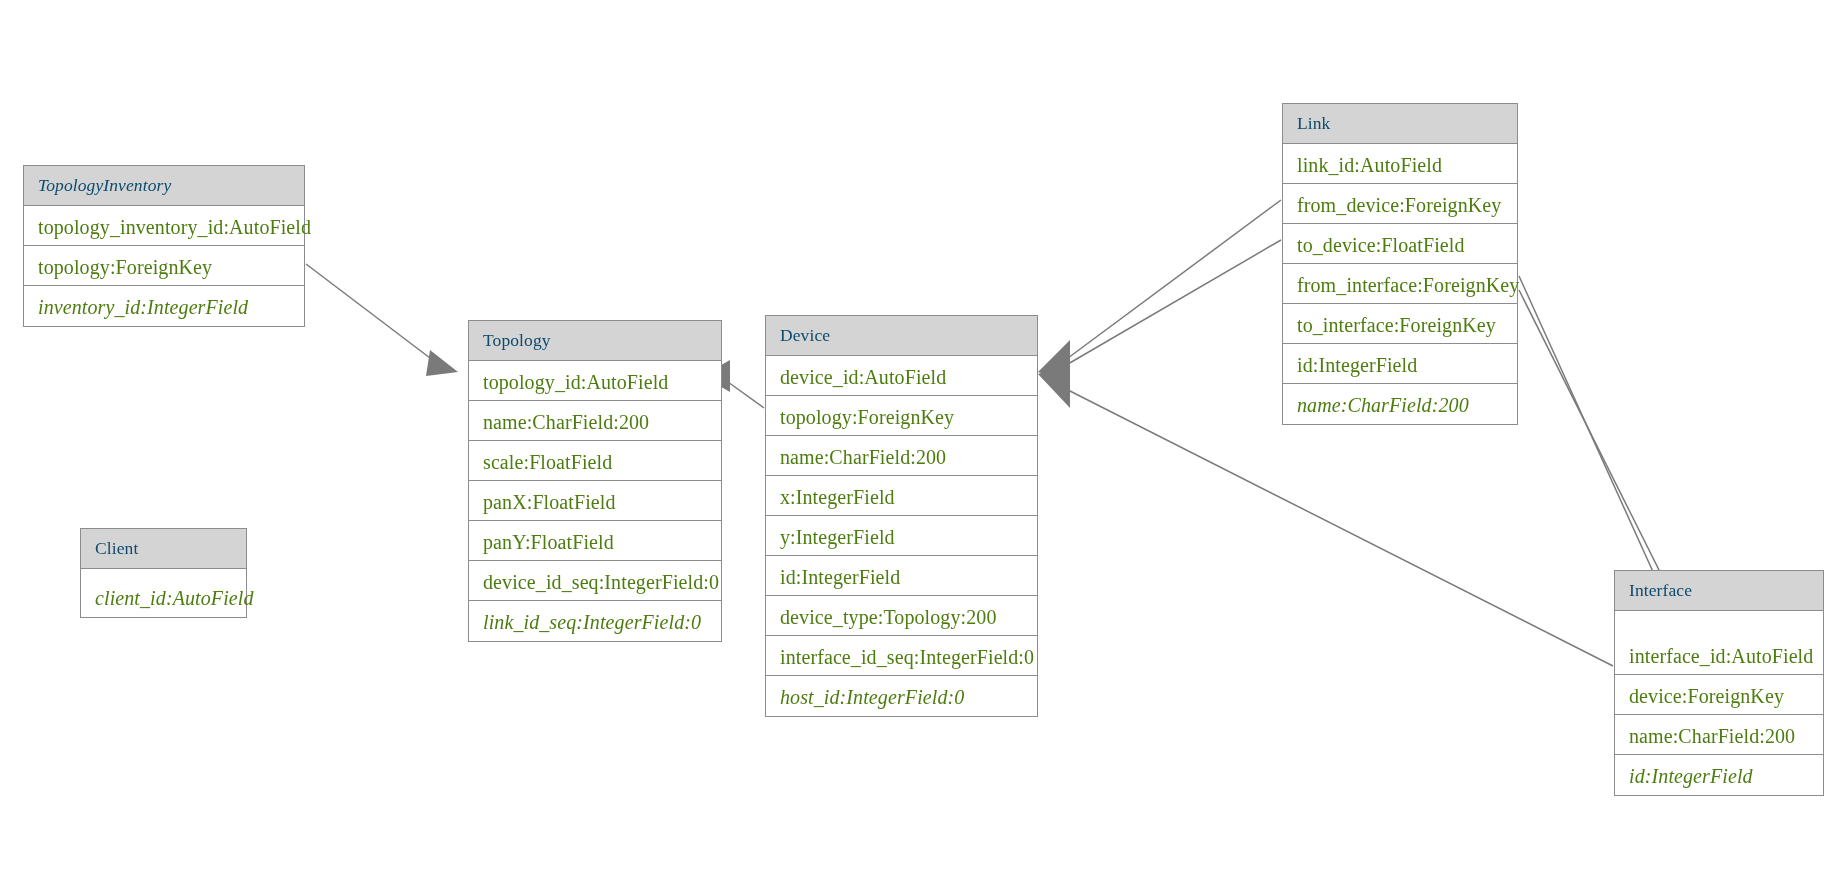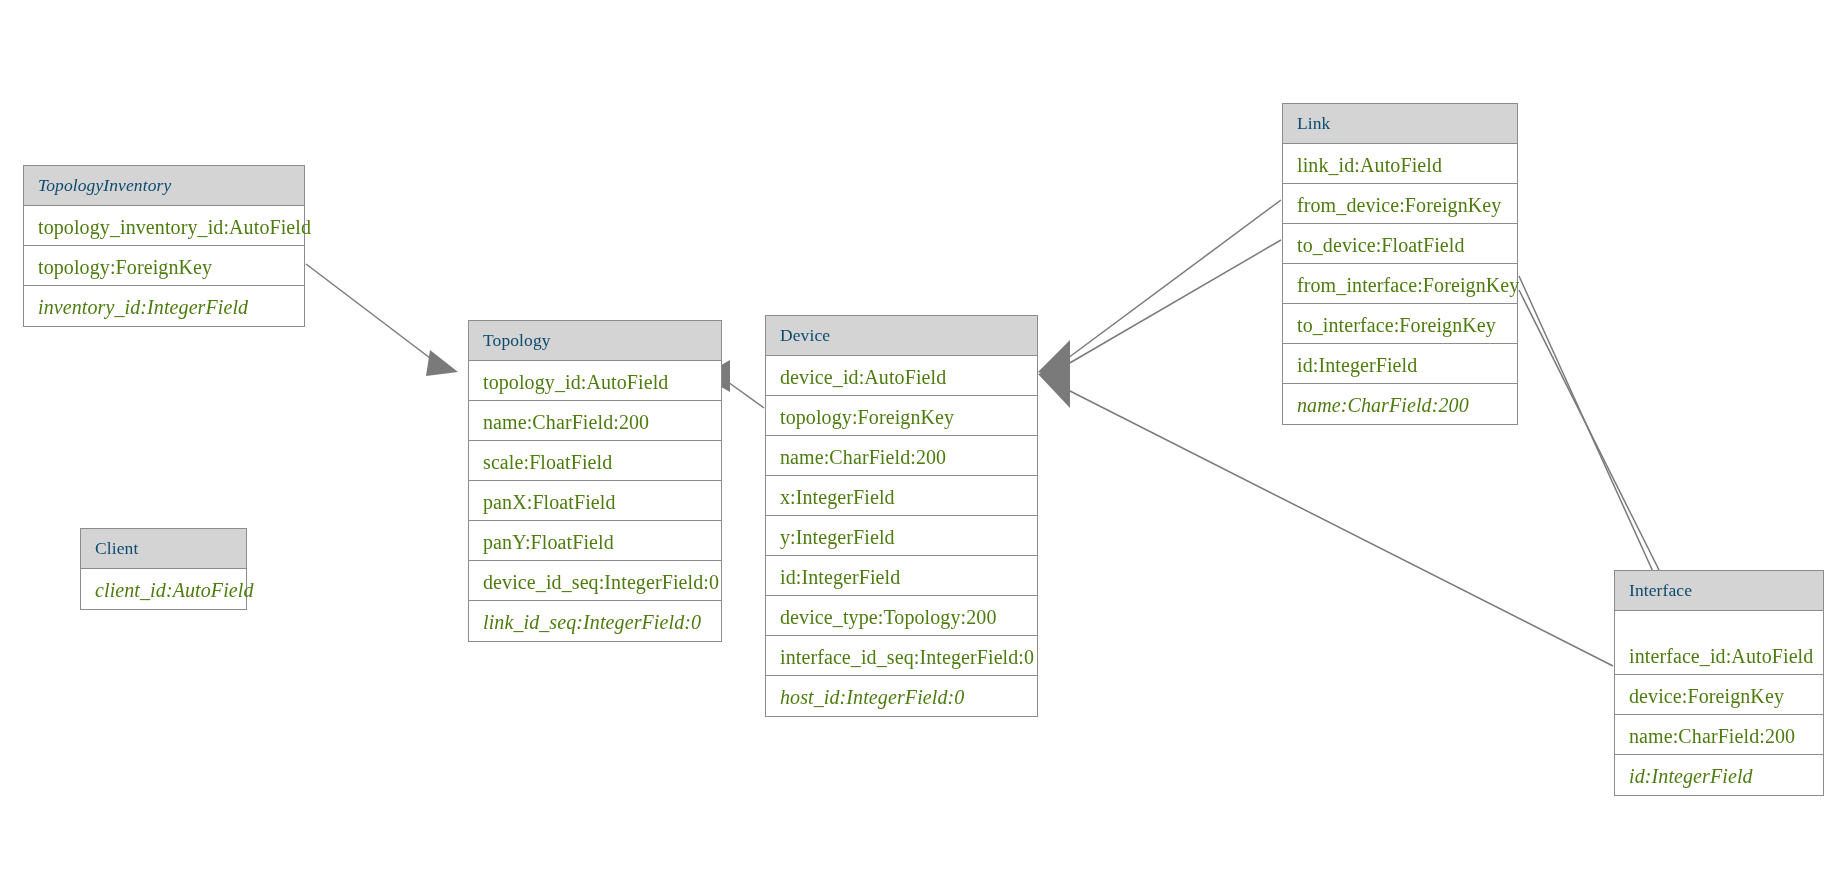--- a/index.html
+++ b/index.html
@@ -107,21 +107,21 @@
       <div class="entity-row" style="height: 40px;">topology_id:AutoField</div>
       <div class="entity-row" style="height: 40px;">name:CharField:200</div>
       <div class="entity-row" style="height: 40px;">scale:FloatField</div>
       <div class="entity-row" style="height: 40px;">panX:FloatField</div>
       <div class="entity-row" style="height: 40px;">panY:FloatField</div>
       <div class="entity-row" style="height: 40px;">device_id_seq:IntegerField:0</div>
       <div class="entity-row" style="height: 40px;">link_id_seq:IntegerField:0</div>
     </div>
     <div class="entity" style="left: 80px; top: 528px; width: 167px;">
       <div class="entity-header" style="height: 40px;">Client</div>
-      <div class="entity-row" style="height: 40px;">client_id:AutoField</div>
+      <div class="entity-row" style="height: 40px; margin-top: 8px;">client_id:AutoField</div>
     </div>
     <div class="entity" style="left: 765px; top: 315px; width: 273px;">
       <div class="entity-header" style="height: 40px;">Device</div>
       <div class="entity-row" style="height: 40px;">device_id:AutoField</div>
       <div class="entity-row" style="height: 40px;">topology:ForeignKey</div>
       <div class="entity-row" style="height: 40px;">name:CharField:200</div>
       <div class="entity-row" style="height: 40px;">x:IntegerField</div>
       <div class="entity-row" style="height: 40px;">y:IntegerField</div>
       <div class="entity-row" style="height: 40px;">id:IntegerField</div>
       <div class="entity-row" style="height: 40px;">device_type:Topology:200</div>

